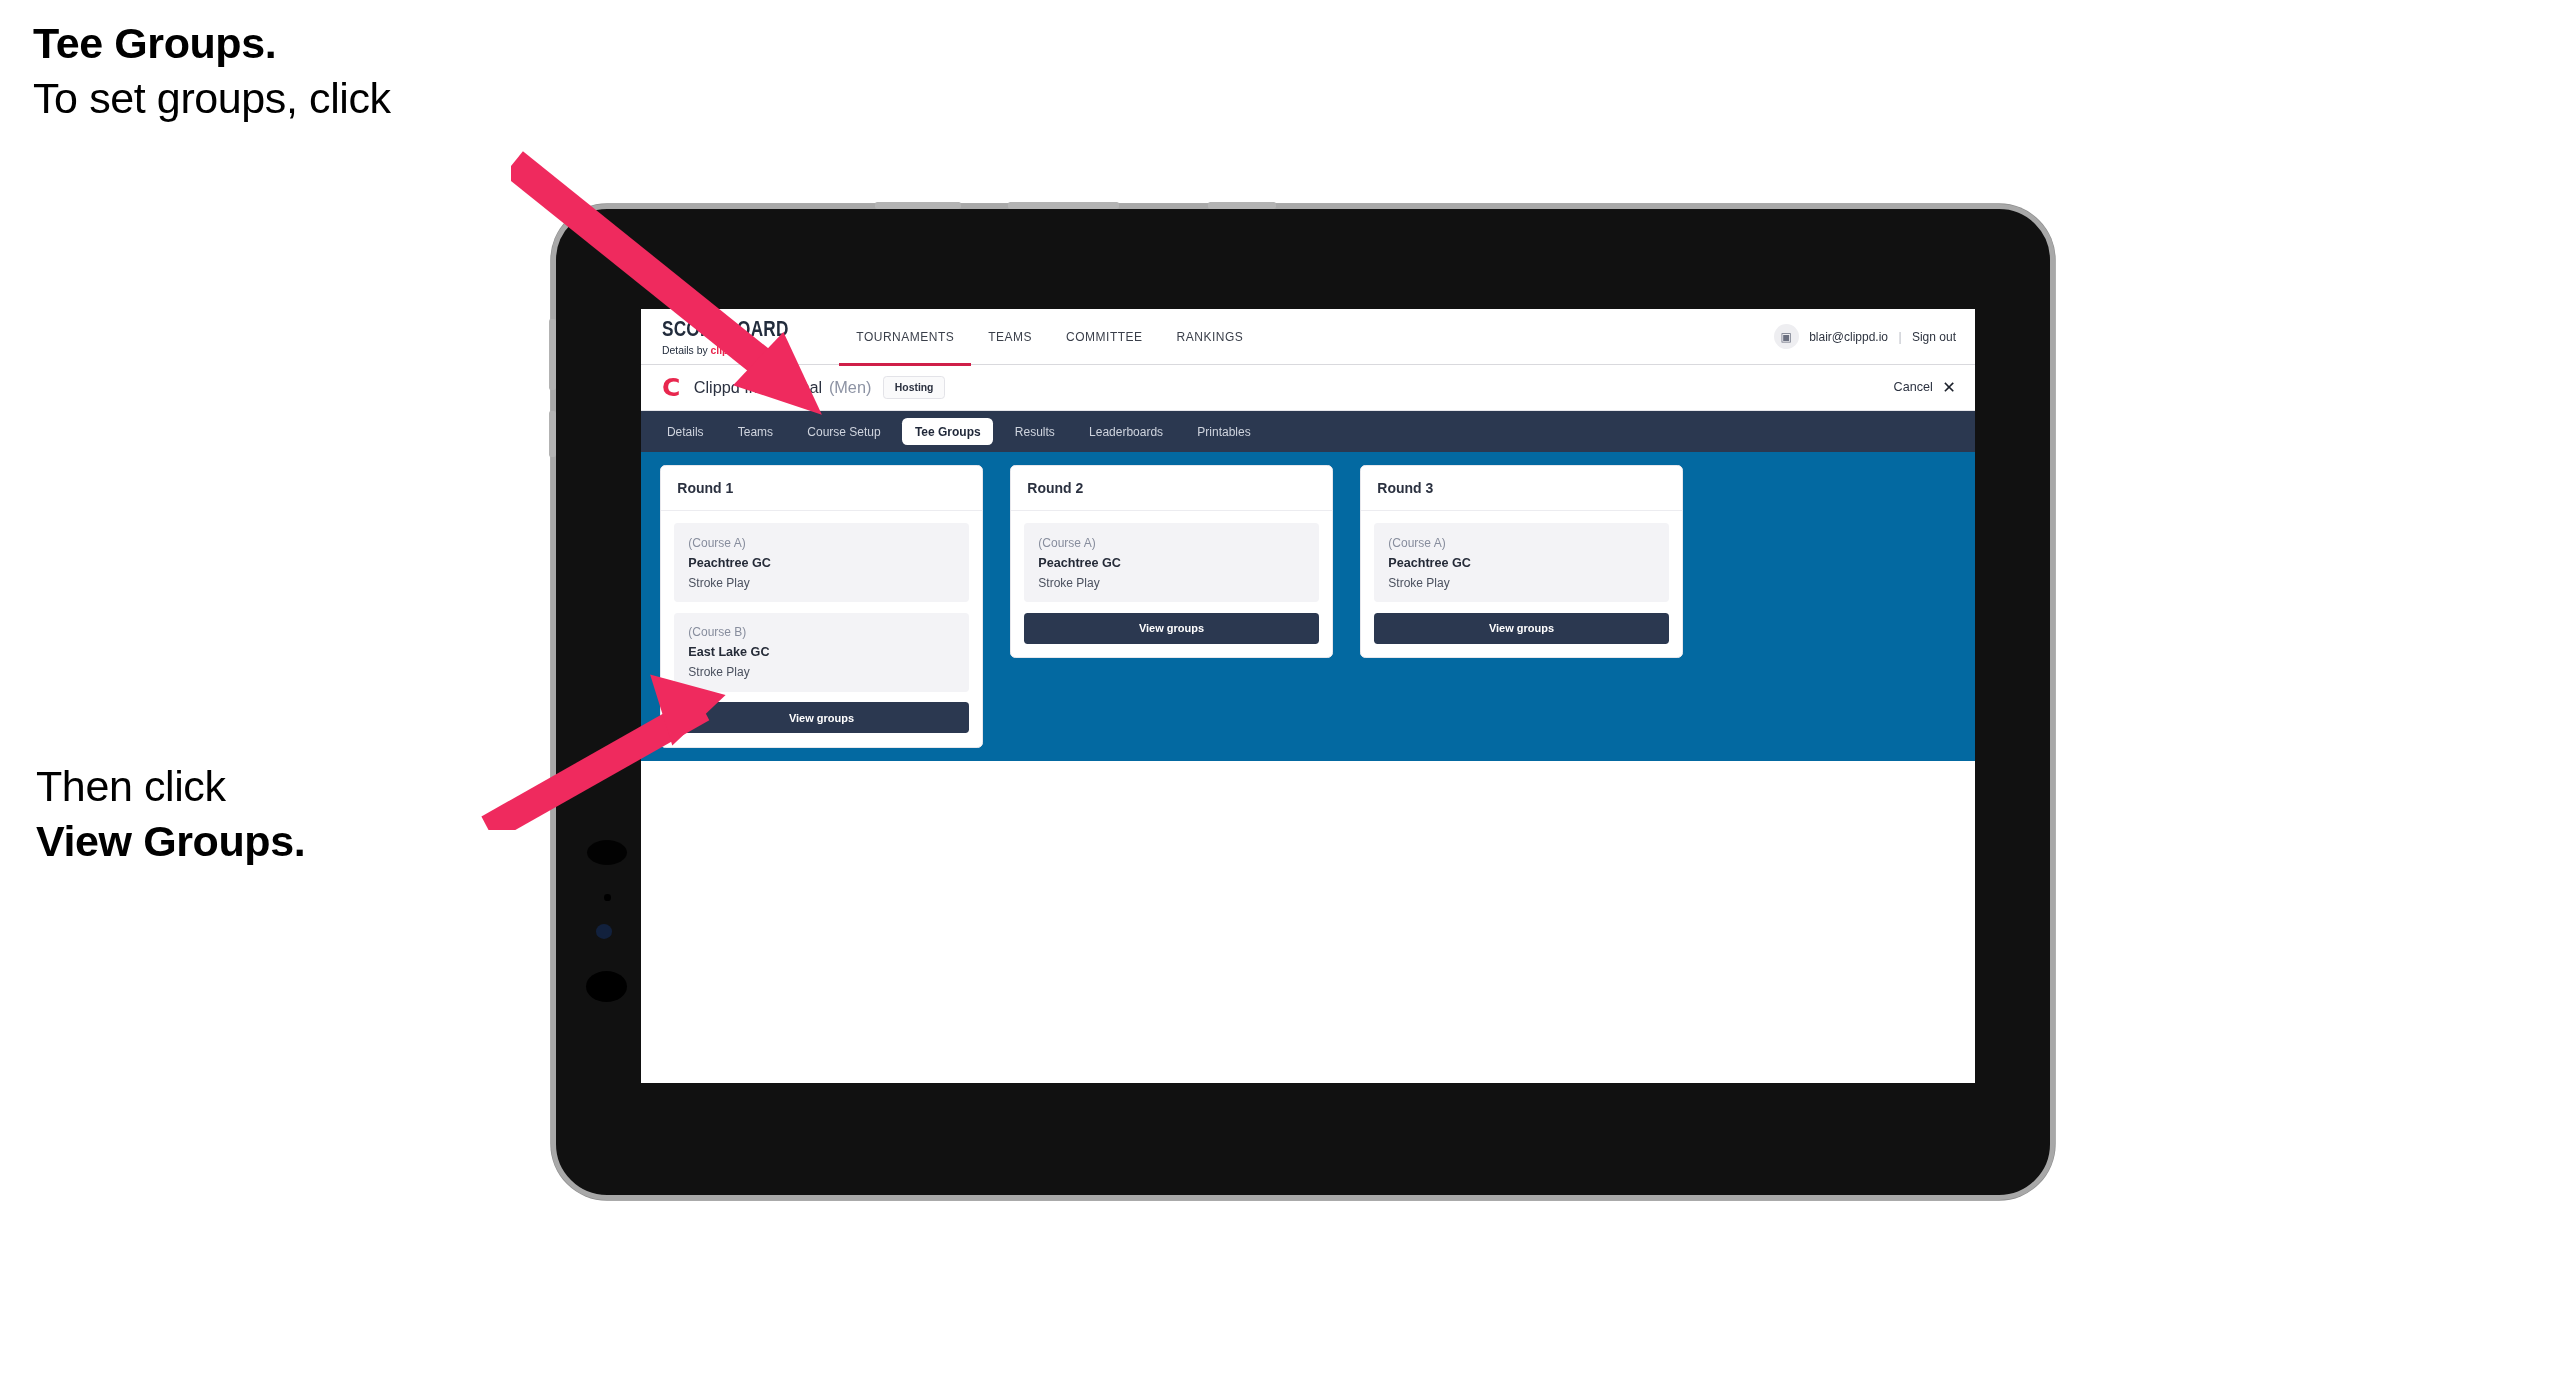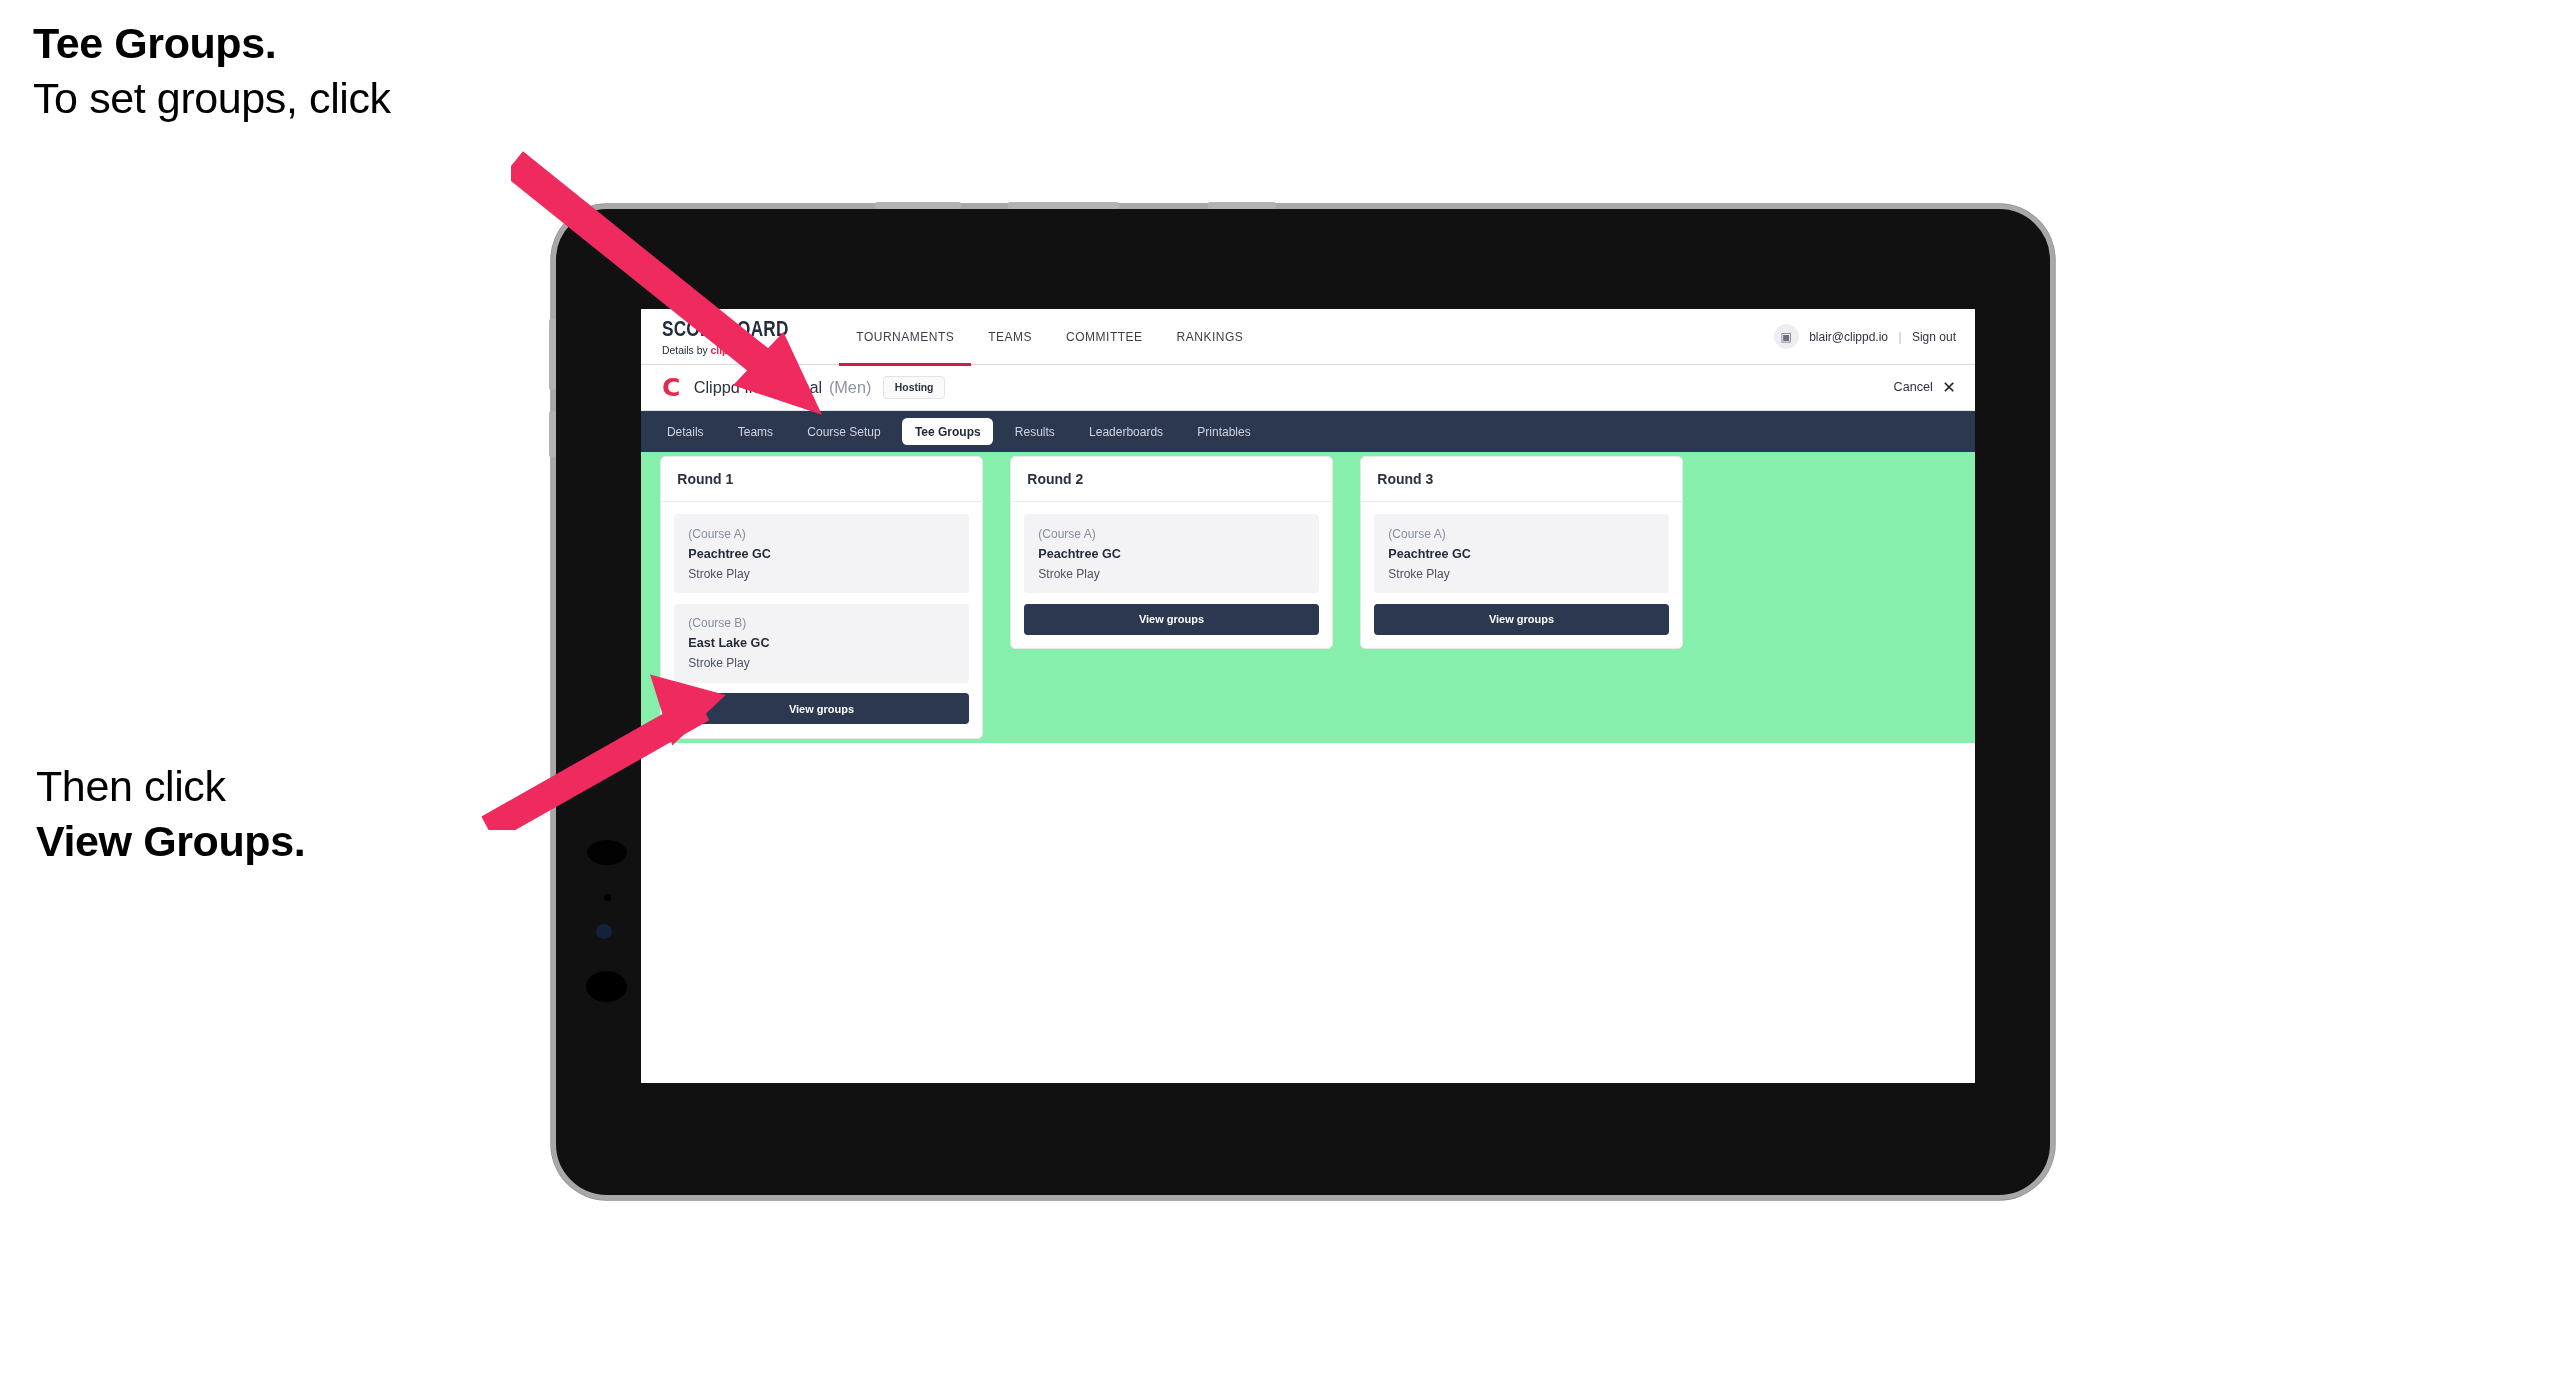--- a/index.html
+++ b/index.html
@@ -102,21 +102,21 @@
   .tabbar {
     height: 41px; background: #2b3850; display: flex; align-items: center;
     padding: 0 13.3px; gap: 9px;
   }
   .tab {
     font-size: 12px; color: #cfd4de; padding: 6.7px 12.6px; border-radius: 5.2px; cursor: pointer; white-space: nowrap;
   }
   .tab.active { background: #ffffff; color: #1f2738; font-weight: 700; }
 
   
-  .content { background: #86efac; padding: 4px 19px; display: flex; gap: 27px; align-items: flex-start; }
+  .content { background: #0369a1; padding: 13px 19px; display: flex; gap: 27px; align-items: flex-start; }
   .round-card {
     width: 323px; background: #fff;
     border: 0.7px solid #e7e7ec; border-radius: 5.2px; overflow: hidden;
   }
   .round-head { padding: 14px 16.3px; border-bottom: 0.7px solid #ececf0; }
   .round-title { font-size: 14px; font-weight: 700; color: #2b3140; }
   .round-body { padding: 12px 13.3px 13.3px; }
   .course-box { background: #f3f3f6; border-radius: 3.7px; padding: 12.6px 14px; margin-bottom: 10.4px; }
   .course-label { font-size: 12px; color: #878d9d; margin-bottom: 6px; }
   .course-name { font-size: 12.6px; font-weight: 700; color: #252b38; margin-bottom: 6px; }

